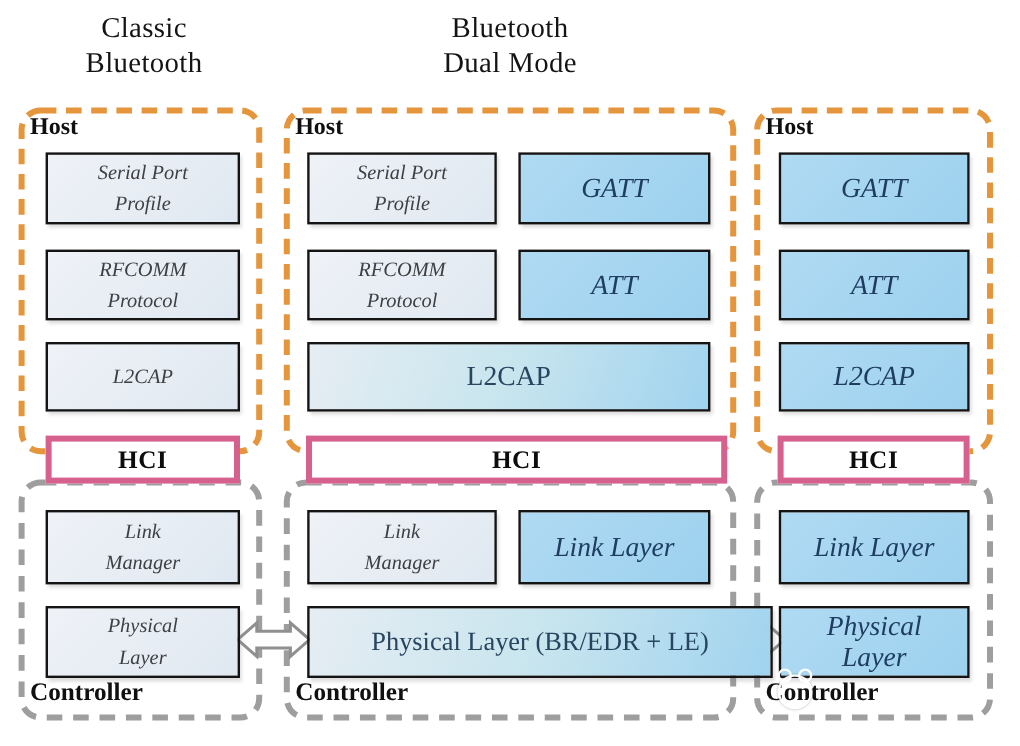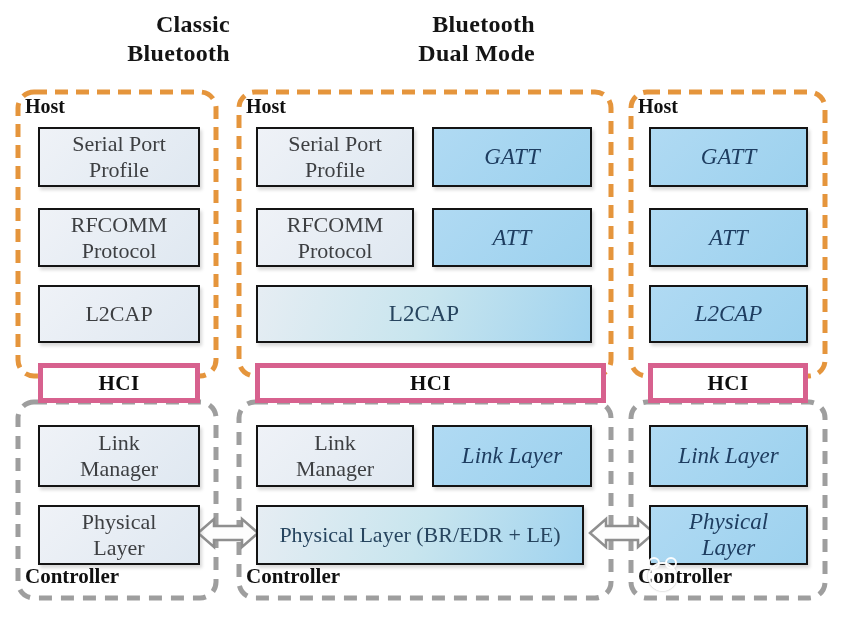--- a/index.html
+++ b/index.html
@@ -4,61 +4,61 @@
 <style>
   html,body{margin:0;padding:0;background:#ffffff;}
   .canvas{position:relative;width:850px;height:622px;background:#ffffff;overflow:hidden;
           font-family:"Liberation Serif",serif;}
   
   .overlay{position:absolute;left:0;top:0;z-index:1;pointer-events:none;}
   .host-rect{fill:none;stroke:var(--c-hostBorder,#E5953C);stroke-width:5;stroke-dasharray:13 8;}
   .controller-rect{fill:none;stroke:var(--c-controllerBorder,#9E9E9E);stroke-width:5;stroke-dasharray:13 9;}
   .flow-arrow{fill:#fdfdfd;stroke:#8f8f8f;stroke-width:2.5;stroke-linejoin:miter;}
   
-  .col-header{position:absolute;width:220px;text-align:right;font-weight:bold;
+  .col-header{position:absolute;width:220px;text-align:center;font-weight:normal;
               font-size:24px;line-height:29px;color:#141414;white-space:pre-line;
               letter-spacing:.3px;z-index:2;}
   .h-c1{left:10px;top:10px}
   .h-c2{left:315px;top:10px}
   .h-c3{left:619px;top:22px}
   
   .region-label{position:absolute;font-weight:bold;font-size:20px;color:#101010;z-index:2;}
   .host-l-c1{left:25px;top:95px}
   .host-l-c2{left:246px;top:95px}
   .host-l-c3{left:638px;top:95px}
   .ctrl-l-c1{left:25px;top:564px;font-size:21px}
   .ctrl-l-c2{left:246px;top:564px;font-size:21px}
   .ctrl-l-c3{left:638px;top:564px;font-size:21px}
   
   .box{position:absolute;box-sizing:border-box;border:2px solid #141414;display:flex;
        align-items:center;justify-content:center;text-align:center;white-space:pre-line;
        z-index:2;box-shadow:2px 3px 3px rgba(120,120,120,.28);}
   .light{background:linear-gradient(135deg,#eff2f7 0%,#dfe8f1 100%);color:#3d3f42;
-         font-size:22px;line-height:26px;}
+         font-size:17px;line-height:26px;font-style:italic;}
   .blue{background:linear-gradient(135deg,#b0daf3 0%,var(--c-blueBox,#9cd1ee) 100%);
         color:var(--c-navyText,#1e3d60);font-size:23px;line-height:26px;font-style:italic;}
   .grad{background:linear-gradient(110deg,#e6edf3 0%,#c8e5ee 50%,#a0d3ef 100%);
         color:#27455f;font-size:23px;line-height:26px;}
   .hci{background:#ffffff;border:5px solid var(--c-hciBorder,#D7618E);color:#0d0d0d;
        font-weight:bold;font-size:21px;z-index:3;box-shadow:none;letter-spacing:.5px;}
   .b-c1-spp{left:38px;top:127px;width:162px;height:60px}
   .b-c1-rfc{left:38px;top:208px;width:162px;height:59px}
   .b-c1-l2{left:38px;top:285px;width:162px;height:58px}
   .b-c1-hci{left:38px;top:363px;width:162px;height:40px}
   .b-c1-lm{left:38px;top:425px;width:162px;height:62px}
   .b-c1-phy{left:38px;top:505px;width:162px;height:60px}
   .b-c2-spp{left:256px;top:127px;width:158px;height:60px}
   .b-c2-gatt{left:432px;top:127px;width:160px;height:60px}
   .b-c2-rfc{left:256px;top:208px;width:158px;height:59px}
   .b-c2-att{left:432px;top:208px;width:160px;height:59px}
   .b-c2-l2{left:256px;top:285px;width:336px;height:58px}
   .b-c2-hci{left:255px;top:363px;width:351px;height:40px}
   .b-c2-lm{left:256px;top:425px;width:158px;height:62px}
   .b-c2-ll{left:432px;top:425px;width:160px;height:62px}
-  .b-c2-phy{left:256px;top:505px;width:328px;height:60px;font-size:22px}
+  .b-c2-phy{left:256px;top:505px;width:388px;height:60px;font-size:22px}
   .b-c3-gatt{left:649px;top:127px;width:159px;height:60px}
   .b-c3-att{left:649px;top:208px;width:159px;height:59px}
   .b-c3-l2{left:649px;top:285px;width:159px;height:58px}
   .b-c3-hci{left:648px;top:363px;width:160px;height:40px}
   .b-c3-ll{left:649px;top:425px;width:159px;height:62px}
   .b-c3-phy{left:649px;top:505px;width:159px;height:60px}
   
   .watermark{position:absolute;left:648px;top:562px;display:flex;align-items:center;z-index:6;
              color:#ffffff;font-family:"Liberation Sans",sans-serif;font-size:26px;
              text-shadow:0 0 3px rgba(90,90,90,.85),0 0 1px rgba(60,60,60,.9);}

